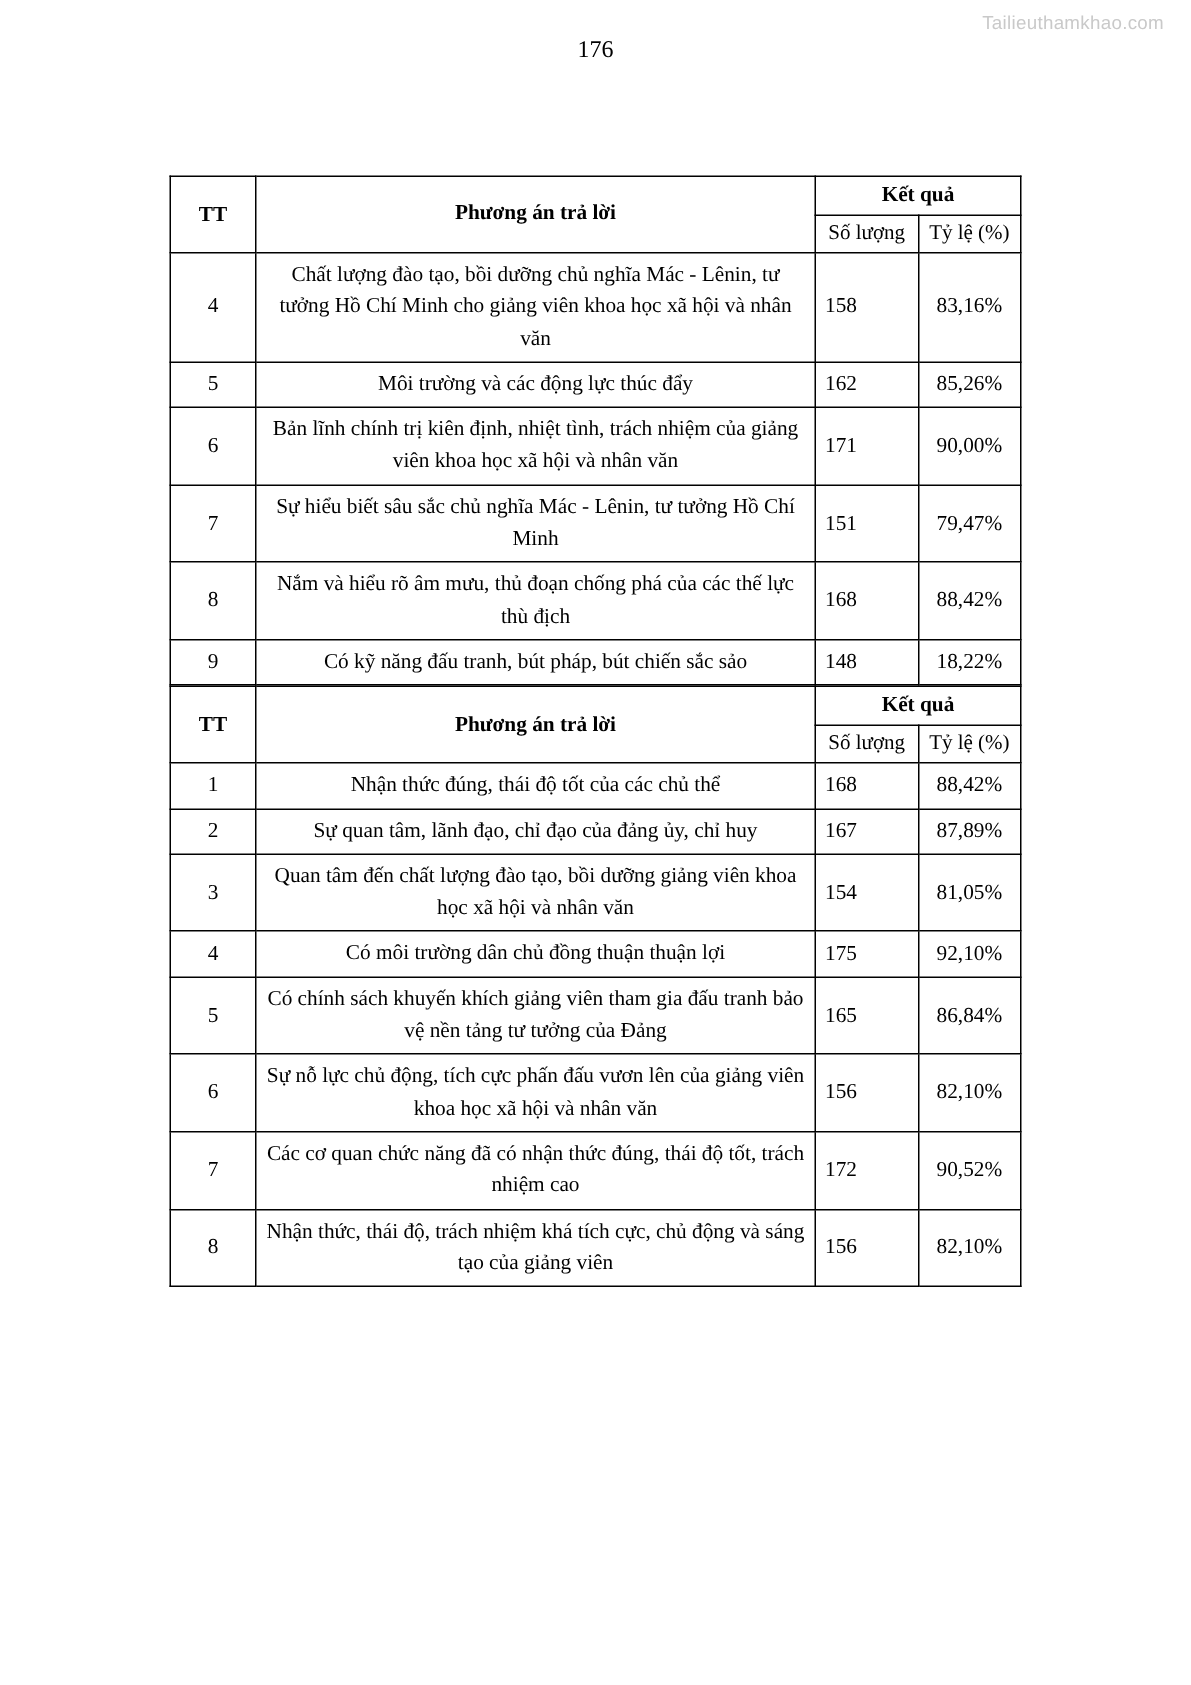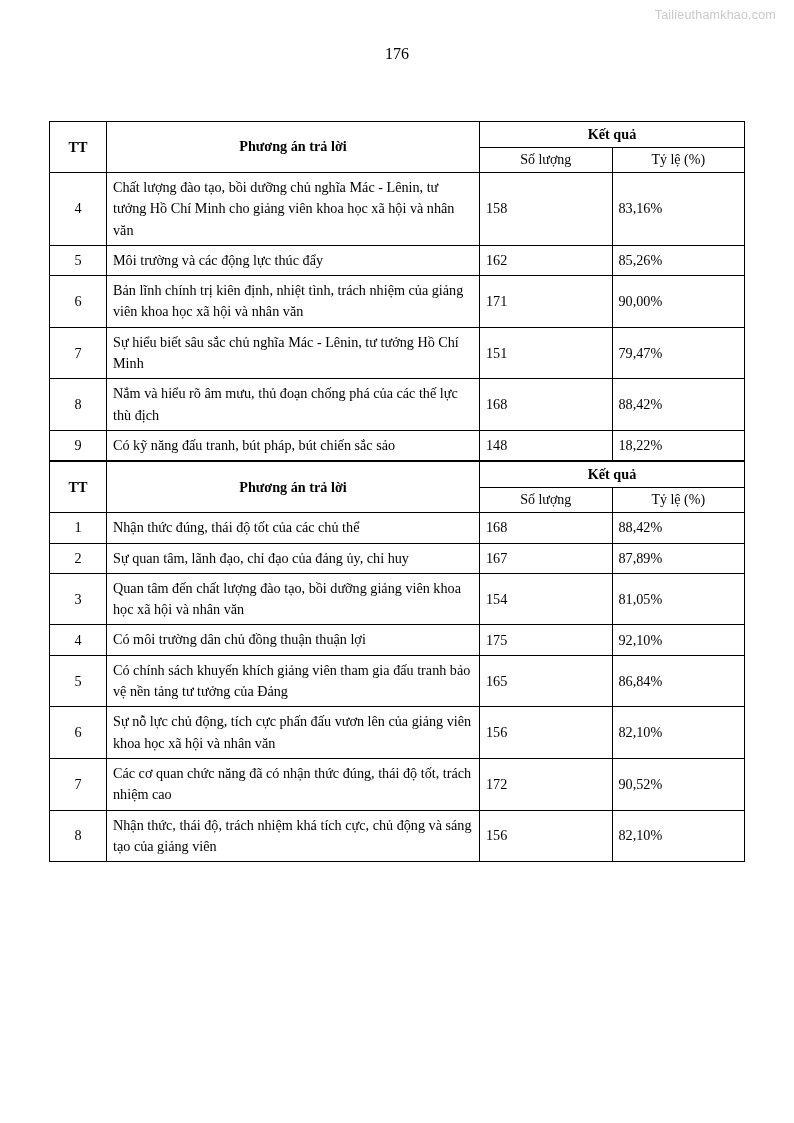--- a/index.html
+++ b/index.html
@@ -28,43 +28,43 @@
     right: 18px;
     font-family: "Liberation Sans", sans-serif;
     font-size: 12.5px;
     color: #c9c9c9;
     letter-spacing: 0.2px;
     text-align: right;
   }
   .page-number {
     text-align: center;
     font-size: 16px;
-    padding-top: 45px;
+    padding-top: 25px;
     font-family: "Liberation Serif", serif;
   }
   .content {
-    margin: 0 auto;
-    width: 696px;
+    margin: 16px auto;
+    width: 568px;
     padding-top: 58px;
   }
   table.doc-table {
     border-collapse: collapse;
     width: 100%;
     table-layout: fixed;
     font-size: 14.2px;
   }
   table.doc-table td, table.doc-table th {
     border: 1px solid #000000;
     padding: 4px 6px;
     vertical-align: middle;
   }
   .c-tt { width: 44px; text-align: center; }
-  .c-ans { width: 360px; text-align: left; line-height: 1.5; }
+  .c-ans { width: 360px; text-align: center; line-height: 1.5; }
   .c-num { width: 96px; }
-  .c-rate { width: 88px; }
+  .c-rate { width: 88px; text-align: center; }
   .hdr {
     text-align: center;
     font-weight: bold;
   }
   .hdr-sub {
     text-align: center;
     font-weight: normal;
     font-size: 14px;
   }
   .caption {

